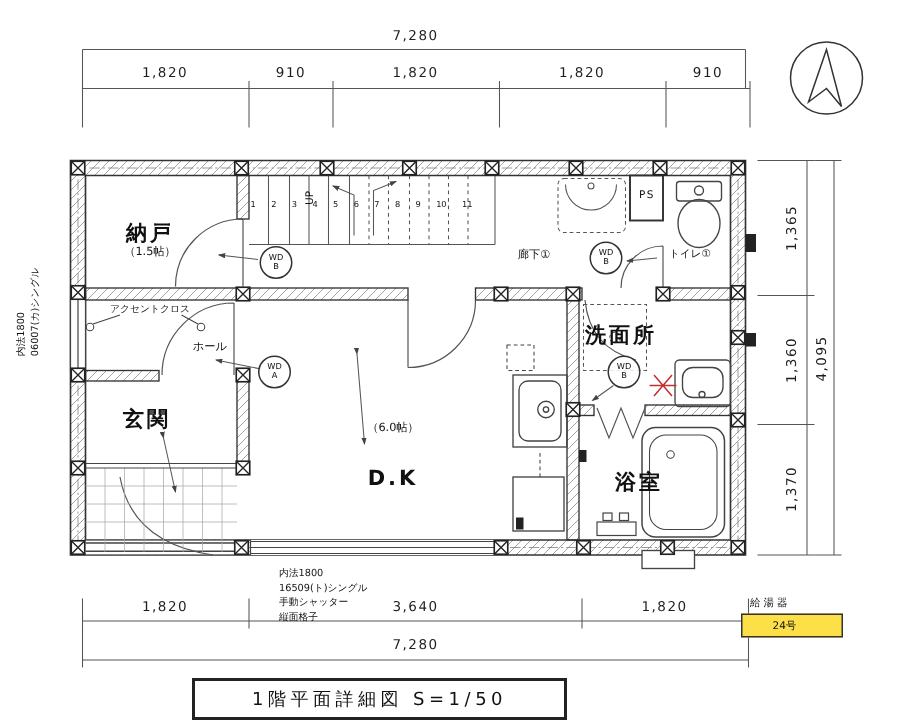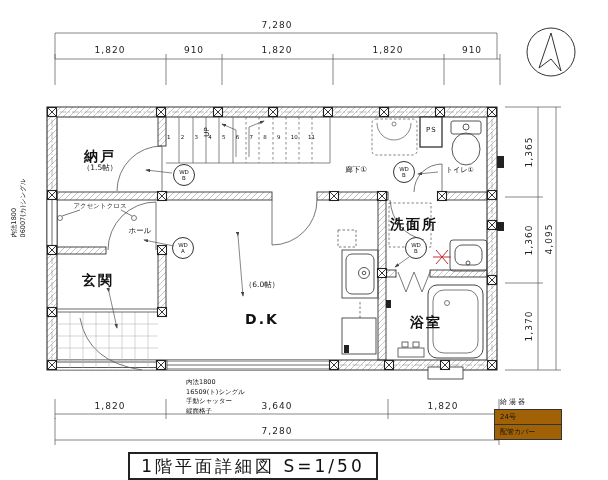--- a/index.html
+++ b/index.html
@@ -13,24 +13,24 @@
   .room-s{font-size:7.5px;letter-spacing:0;color:#111;}
   .small{font-size:7px;color:#111;}
   .note{position:absolute;font-size:6.5px;line-height:9.5px;color:#111;white-space:nowrap;}
   .note-rot{position:absolute;transform:translate(-50%,-50%) rotate(-90deg);font-size:6.5px;line-height:9px;color:#111;white-space:nowrap;text-align:left;}
   .wd{position:absolute;width:20px;height:20px;border:1px solid #333;border-radius:50%;
       background:rgba(255,255,255,.85);display:flex;flex-direction:column;align-items:center;justify-content:center;
       transform:translate(-50%,-50%);font-size:5.5px;line-height:6px;color:#111;}
   .stairnums{position:absolute;left:167px;top:134px;width:148px;display:flex;justify-content:space-between;
       font-size:5.5px;color:#111;}
   .titlebox{position:absolute;left:128px;top:452px;width:246px;height:24px;border:2px solid #222;
-      display:flex;align-items:center;justify-content:center;font-size:17px;letter-spacing:3px;color:#111;background:#fff;}
+      display:flex;align-items:center;justify-content:center;font-size:12px;letter-spacing:3px;color:#111;background:#fff;}
   .heater{position:absolute;left:494px;top:396px;width:68px;font-size:7px;color:#111;}
   .heater .hd{padding:1px 0 2px 6px;letter-spacing:2px;}
-  .heater .rw{border:1px solid #333;border-bottom:none;padding:2px 0 2px 5px;background:#a16207;}
+  .heater .rw{border:1px solid #333;border-bottom:none;padding:2px 0 2px 20px;background:#fde047;}
   .heater .rw:last-child{border-bottom:1px solid #333;}
   .ps{position:absolute;font-size:7px;letter-spacing:1px;color:#111;}
 </style>
 </head>
 <body>
 
 <div class="stage">
 
 <svg width="608" height="480" viewBox="0 0 608 480">
   <defs>
@@ -286,20 +286,19 @@
 <div class="note" style="left:186px;top:378px;">
   <div>内法1800</div>
   <div>16509(ト)シングル</div>
   <div>手動シャッター</div>
   <div>縦面格子</div>
 </div>
 
 <div class="heater">
   <div class="hd">給湯器</div>
   <div class="rw">24号</div>
-  <div class="rw">配管カバー</div>
 </div>
 
 <div class="titlebox">
   <span>1階平面詳細図  S=1/50</span>
 </div>
 
 </div>
 
 </body></html>

